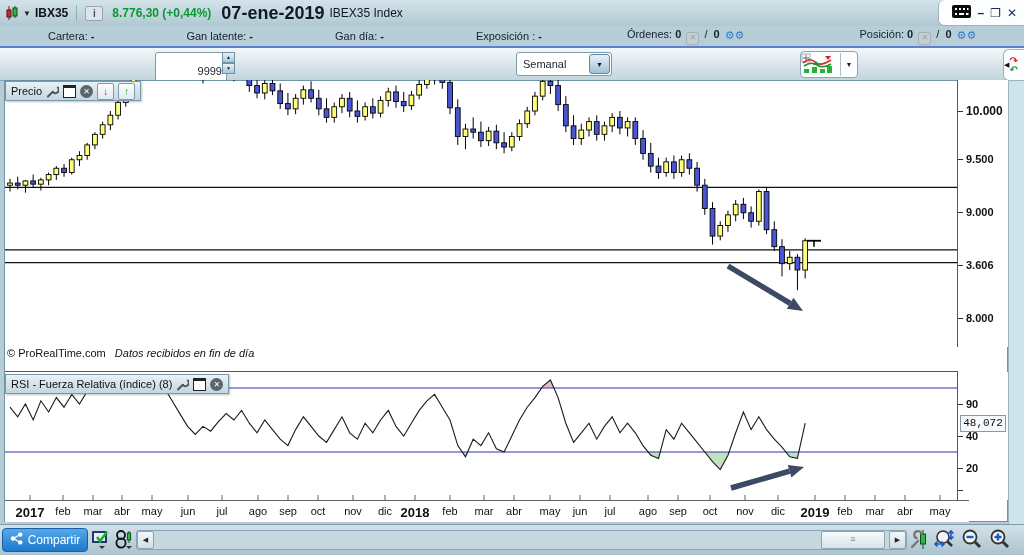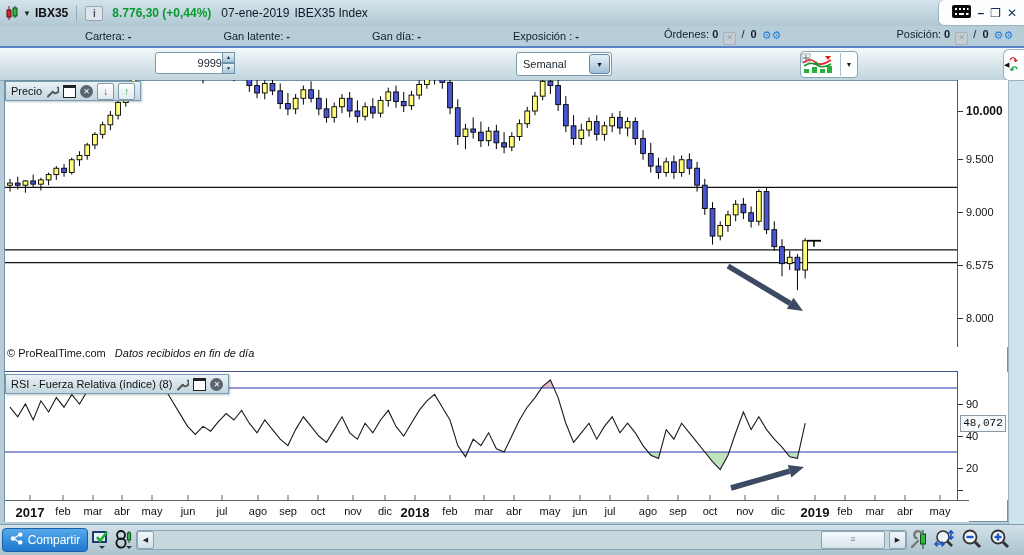--- a/index.html
+++ b/index.html
@@ -10,39 +10,39 @@
   .titlebar{position:absolute;left:0;top:0;width:1024px;height:26px;
     background:linear-gradient(#d4e3ea,#b0c8d3);border-bottom:1px solid #8fa9b8;
     display:flex;align-items:center;}
   .candle-pair{display:inline-flex;align-items:flex-end;gap:1px;margin:0 3px 0 6px;}
   .dd-caret{font-size:8px;color:#222;margin:0 4px 0 1px;}
   .symbol{font-weight:bold;font-size:12px;color:#111;}
   .tb-sep{width:1px;height:16px;background:#93adbb;margin:0 8px;}
   .info-chip{display:inline-block;width:16px;height:13px;background:#dde5ea;border:1px solid #97a7b2;
     border-radius:2px;text-align:center;line-height:13px;font-weight:bold;font-size:10px;color:#44525e;}
   .price-up{color:#089931;font-weight:bold;font-size:12px;margin:0 10px 0 9px;}
-  .title-date{font-weight:normal;font-size:12px;color:#101826;}
+  .title-date{font-weight:bold;font-size:18px;color:#101826;}
   .title-instr{font-size:12px;color:#101826;margin-left:5px;}
   .winpanel{position:absolute;right:0;top:0;height:25px;width:78px;background:#fbfdfe;
     border:1px solid #9db3c0;border-right:none;border-top:none;border-radius:6px 0 0 6px;
     display:flex;align-items:center;justify-content:flex-end;gap:6px;padding-right:7px;}
   .winbtn{font-weight:bold;color:#13305c;font-size:12px;line-height:12px;cursor:default;}
   
   .acctbar{position:absolute;left:0;top:26px;width:1024px;height:20px;background:#b7cdd7;
     border-bottom:2px solid #5b82c6;display:flex;align-items:center;font-size:11px;color:#13202e;}
   .acct-item{white-space:nowrap;}
   .acct-val{font-weight:bold;margin-left:3px;}
   .mini-gray{display:inline-block;width:11px;height:11px;background:#c6ced4;border:1px solid #a5b2ba;
     border-radius:2px;vertical-align:-2px;margin:0 2px;color:#97a5ad;font-size:8px;line-height:10px;text-align:center;}
   .gears{color:#2a7fd4;font-size:11px;vertical-align:-1px;margin-left:2px;}
   
   .toolbar{position:absolute;left:0;top:48px;width:1024px;height:32px;
     background:linear-gradient(#f3f8fa,#c2d5dd);border-bottom:1px solid #8aa6b6;}
   .qtybox{position:absolute;left:155px;top:4px;width:62px;height:20px;background:#fff;
-    border:1px solid #7f9aaa;border-radius:3px 0 0 3px;text-align:right;padding:0 4px;line-height:20px;}
+    border:1px solid #7f9aaa;border-radius:3px 0 0 3px;text-align:right;padding:8px 4px;line-height:20px;}
   .spinner{position:absolute;left:222px;top:4px;width:13px;height:22px;display:flex;flex-direction:column;}
   .spinner span{flex:1;background:linear-gradient(#e8f1f7,#aac6d8);border:1px solid #6d93ab;
     font-size:5px;line-height:9px;text-align:center;color:#123;}
   .selectbox{position:absolute;height:22px;background:#fff;border:1px solid #7f9aaa;border-radius:3px;
     display:flex;align-items:center;}
   .selectbox .sel-label{padding:0 6px;white-space:nowrap;}
   .arrowbtn{width:19px;height:18px;margin:1px;border-radius:3px;border:1px solid #5b87a8;
     background:linear-gradient(#e8f2f8,#9fc0d8);color:#112;font-size:7px;display:flex;
     align-items:center;justify-content:center;}
   .indic-btn{position:absolute;left:800px;top:3px;width:56px;height:25px;background:#fdfefe;
@@ -67,21 +67,21 @@
   .chip .icon{display:inline-flex;align-items:center;justify-content:center;}
   .winicon{width:11px;height:9px;background:#fff;border:1px solid #222;border-top:3px solid #222;}
   .closeicon{width:13px;height:13px;border-radius:50%;background:#5a646d;color:#fff;font-size:8px;
     line-height:13px;text-align:center;font-weight:bold;}
   .updown{width:15px;height:15px;border:1px solid #7f9aaa;border-radius:2px;
     background:linear-gradient(#fff,#dfeaf0);font-size:10px;font-weight:bold;line-height:13px;text-align:center;}
   .red{color:#cc2222;} .green{color:#159a2c;}
   
   .paxis{position:absolute;left:958px;top:80px;width:50px;height:267px;background:#fff;}
   .raxis{position:absolute;left:958px;top:372px;width:50px;height:128px;background:#fff;}
-  .axlab{position:absolute;left:8px;transform:translateY(-50%);font-size:11px;color:#111;}
+  .axlab{position:absolute;left:8px;transform:translateY(-50%);font-size:11px;color:#111;font-weight:bold;}
   .axlab.big{font-weight:bold;font-size:12px;}
   .tick{position:absolute;left:0;width:5px;height:1px;background:#333;}
   .valbox{position:absolute;left:2px;top:415px;width:44px;height:15px;background:#f6f9fb;
     border:1px solid #8a98a3;font-size:11px;line-height:15px;text-align:center;color:#111;z-index:4;font-family:Liberation Mono, monospace;}
   .copyright{position:absolute;left:5px;top:347px;width:953px;height:16px;background:#fff;
     font-size:11px;color:#111;padding-left:2px;}
   .copyright .ital{font-style:italic;margin-left:6px;}
   .rsiband-sep{position:absolute;left:5px;top:371px;width:953px;height:1px;background:#44518e;}
   
   .xband{position:absolute;left:5px;top:500px;width:953px;height:21px;background:#fff;border-top:1px solid #5a6570;padding-left:11px;}
@@ -138,21 +138,21 @@
             </g>
           </svg>
       </span>
       <span class="winbtn">–</span>
       <span class="winbtn">❒</span>
       <span class="winbtn">✕</span>
     </div>
   </div>
 
   <div class="acctbar">
-    <span class="acct-item" style="margin-left:85px">
+    <span class="acct-item" style="margin-left:48px">
       <span>Cartera:</span><span class="acct-val">-</span></span>
     <span class="acct-item" style="margin-left:92px">
       <span>Gan latente:</span><span class="acct-val">-</span></span>
     <span class="acct-item" style="margin-left:82px">
       <span>Gan día:</span><span class="acct-val">-</span></span>
     <span class="acct-item" style="margin-left:92px">
       <span>Exposición :</span><span class="acct-val">-</span></span>
     <span class="acct-item" style="margin-left:85px">
       <span>Órdenes:</span><span class="acct-val">0</span>
       <span class="mini-gray">✕</span> /
@@ -489,21 +489,21 @@
   </div>
 
   <div class="paxis">
     <span class="tick" style="top:31px"></span>
       <span class="axlab big" style="top:31px">10.000</span>
     <span class="tick" style="top:79px"></span>
       <span class="axlab" style="top:79px">9.500</span>
     <span class="tick" style="top:132px"></span>
       <span class="axlab" style="top:132px">9.000</span>
     <span class="tick" style="top:185px"></span>
-      <span class="axlab" style="top:185px">6.575</span>
+      <span class="axlab" style="top:185px">3.606</span>
     <span class="tick" style="top:238px"></span>
       <span class="axlab" style="top:238px">8.000</span>
   </div>
 
   <div class="copyright">
     <span>© ProRealTime.com</span>
     <span class="ital">Datos recibidos en fin de día</span>
   </div>
   <div class="rsiband-sep"></div>
 

